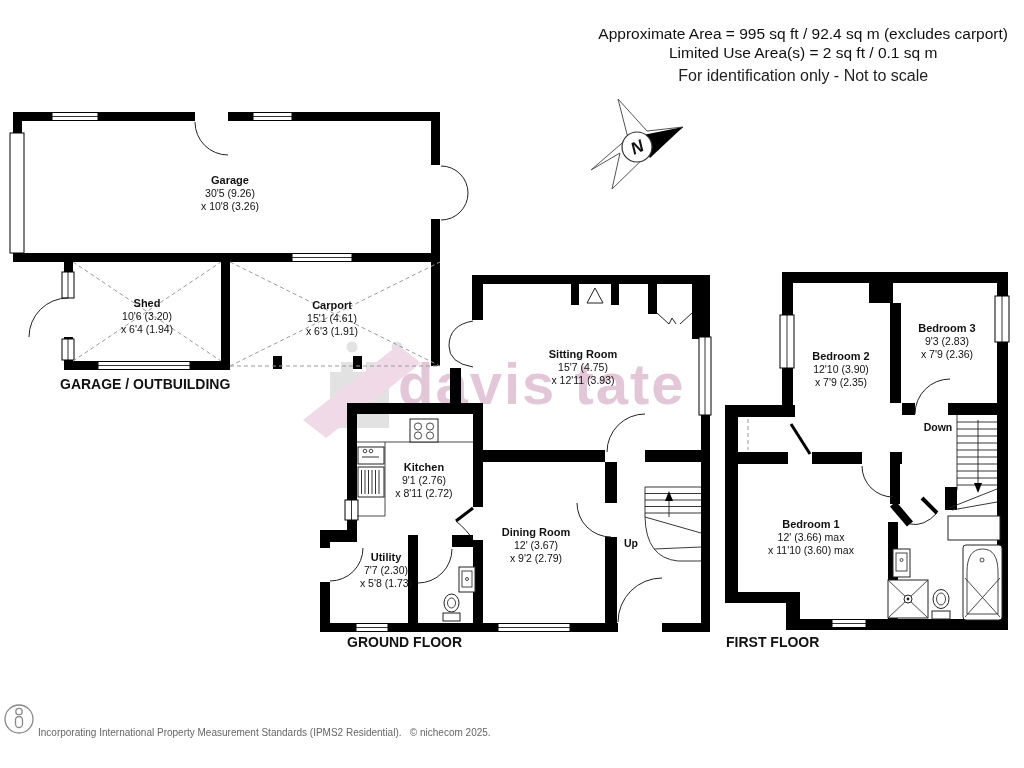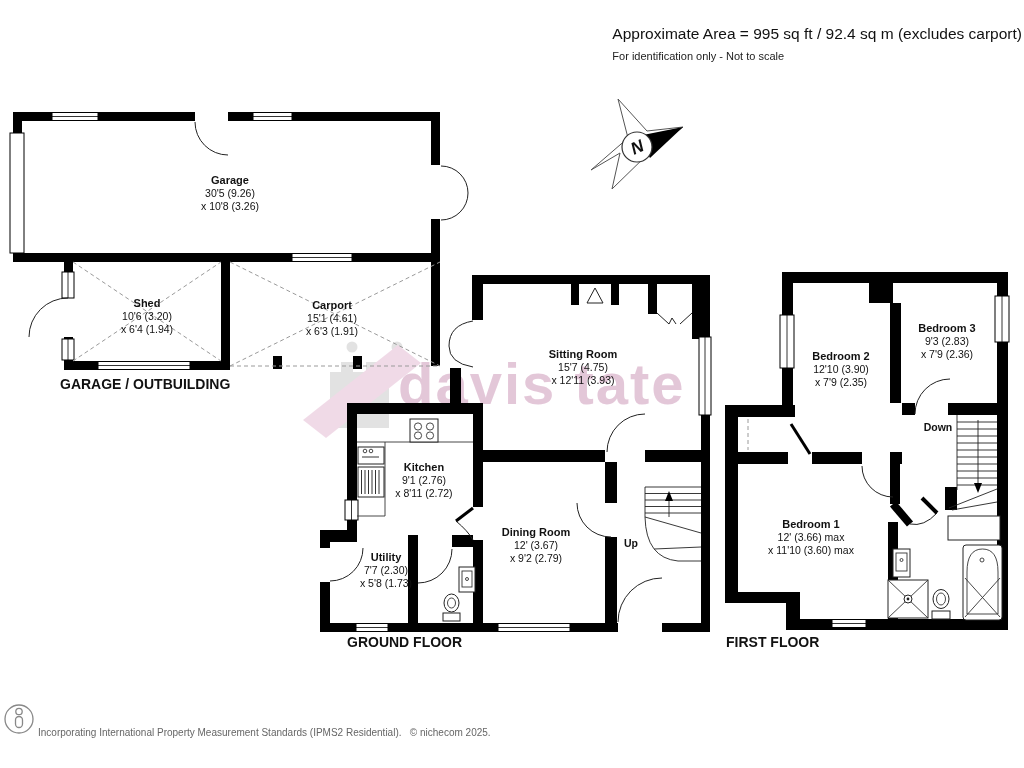--- a/index.html
+++ b/index.html
@@ -1,20 +1,20 @@
 <!DOCTYPE html>
 <html><head>
 <meta charset="utf-8">
 <style>
   html,body{margin:0;padding:0;background:#fff;}
   .canvas{position:relative;width:1024px;height:768px;background:#ffffff;overflow:hidden;
           font-family:"Liberation Sans",sans-serif;}
-  .title-block{position:absolute;top:24px;right:2px;text-align:left;color:#111;
+  .title-block{position:absolute;top:24px;right:16px;text-align:center;color:#111;
                font-size:15.5px;line-height:19px;}
-  .title-block .note{font-size:11px;margin-top:4px;color:#222;}
+  .title-block .note{font-size:16px;margin-top:4px;color:#222;}
   .footer-text{position:absolute;top:704px;left:38px;color:#666;font-size:10px;
                line-height:11.5px;white-space:pre;}
   svg{position:absolute;left:0;top:0;}
   .wall{fill:#000;stroke:none;}
   .win{fill:#fff;stroke:#000;stroke-width:1;}
   .winline{stroke:#000;stroke-width:0.8;fill:none;}
   .opening{fill:#fff;stroke:none;}
   .door{fill:none;stroke:#222;stroke-width:1;}
   .leaf{fill:none;stroke:#000;stroke-width:3;}
   .dash{fill:none;stroke:#9a9a9a;stroke-width:1;stroke-dasharray:4 3;}
@@ -28,20 +28,21 @@
   .wm-text{font-family:"Liberation Sans",sans-serif;font-size:58px;font-weight:bold;fill:#d5a9c4;opacity:0.8;letter-spacing:2px;}
   .compass-n{font-family:"Liberation Sans",sans-serif;font-size:17px;font-weight:bold;font-style:italic;fill:#111;text-anchor:middle;}
 </style>
 </head>
 <body>
 
 <div class="canvas">
 
   <div class="title-block">
     <div>Approximate Area = 995 sq ft / 92.4 sq m (excludes carport)</div>
+    <div>Limited Use Area(s) = 2 sq ft / 0.1 sq m</div>
     <div class="note">For identification only - Not to scale</div>
   </div>
 
   <svg width="1024" height="768" viewBox="0 0 1024 768">
 
     <g opacity="0.8">
       <g>
         <circle cx="352" cy="347" r="5.5" fill="#dcdcdc"></circle>
         <circle cx="397" cy="347" r="5.5" fill="#dcdcdc"></circle>
         <path fill="#dcdcdc" d="M330,428 L330,372 L341,372 L341,362 L353,362 L353,372 L366,372 L366,362 L378,362 L378,372 L389,372 L389,428 Z"></path>

